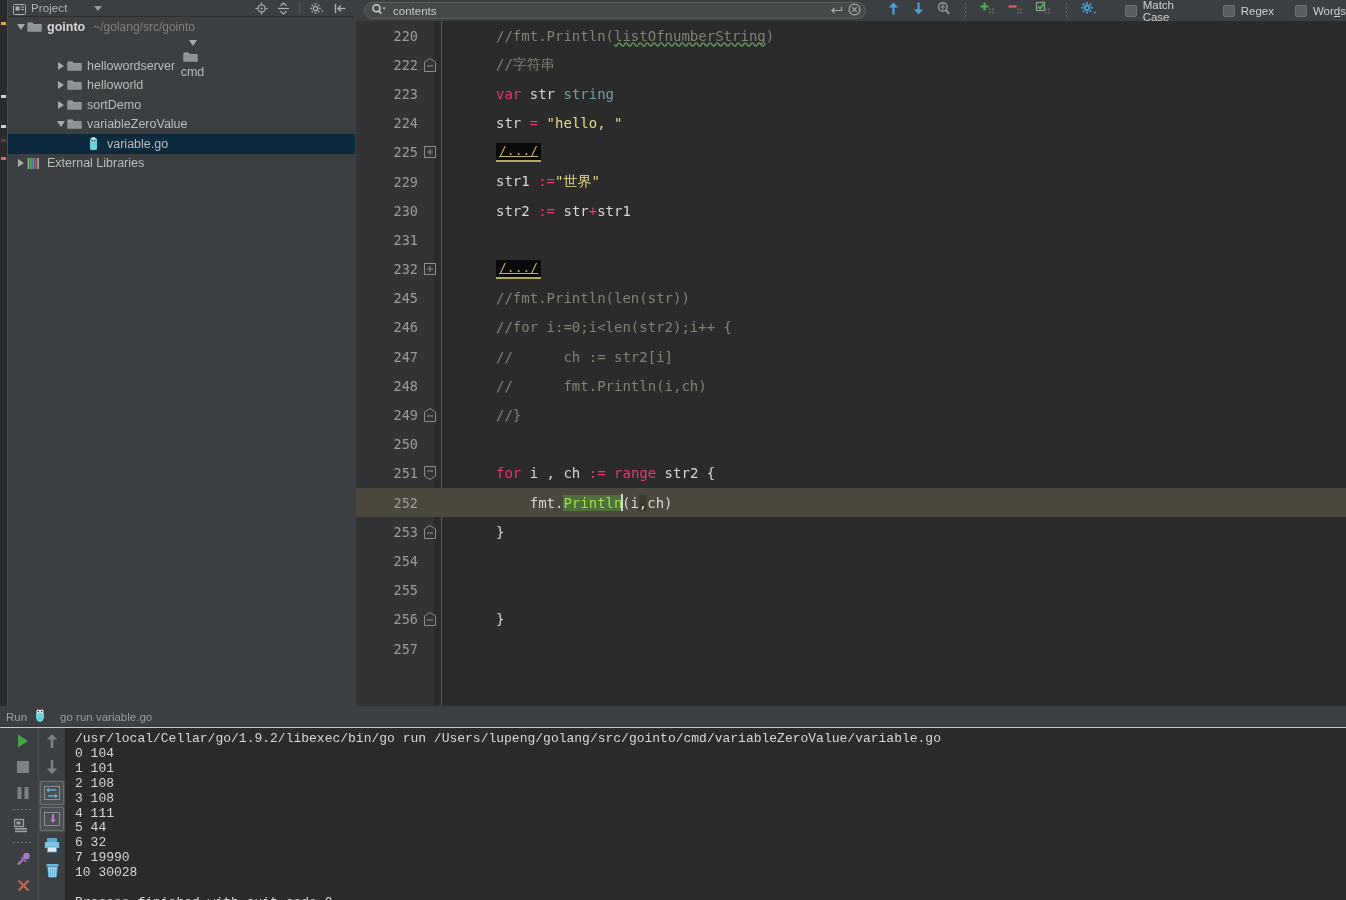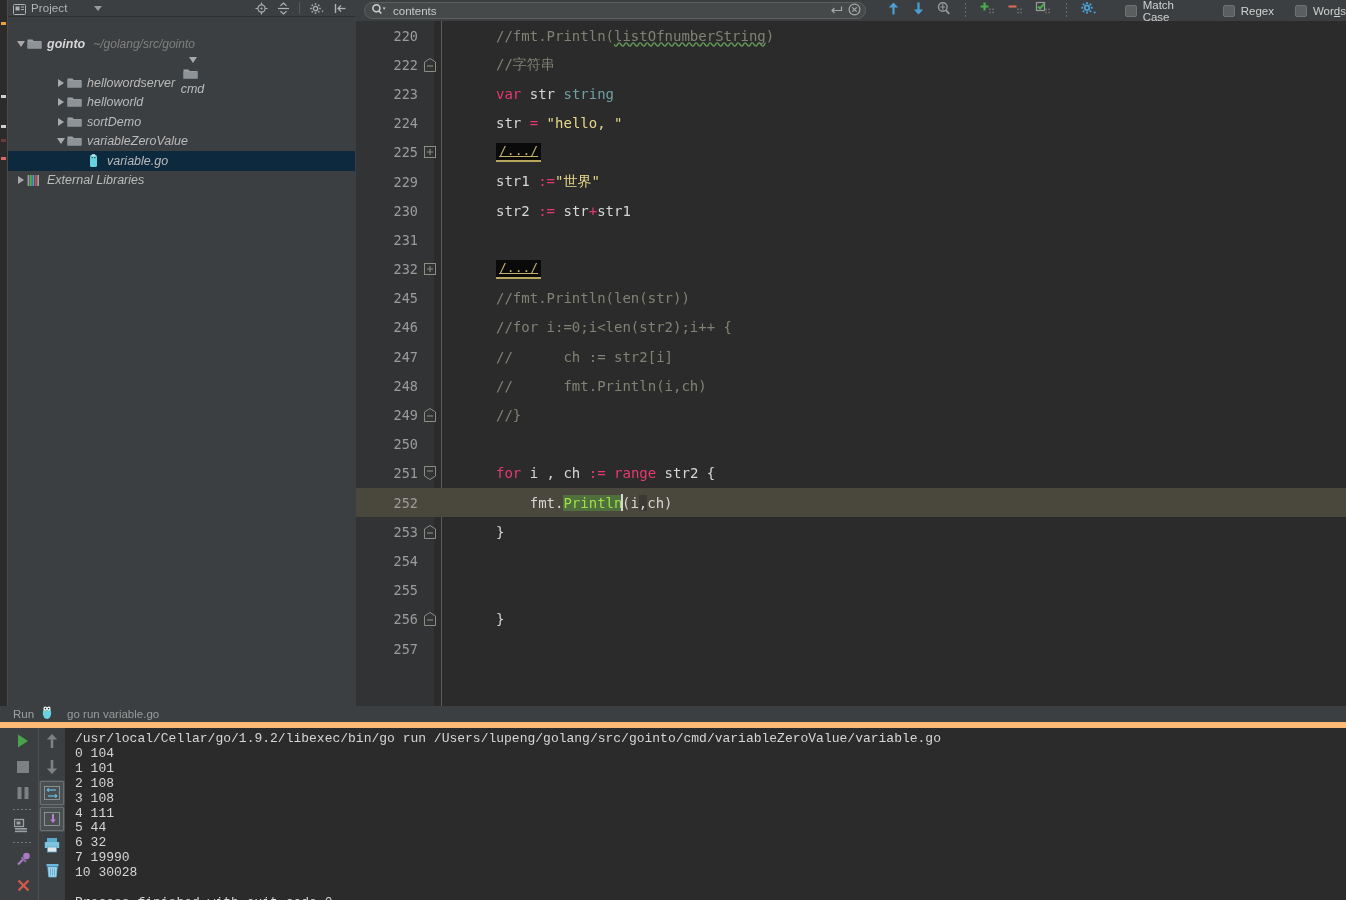--- a/index.html
+++ b/index.html
@@ -32,22 +32,22 @@
     width: 0; height: 0; margin-left: 26px;
     border-left: 4.5px solid transparent; border-right: 4.5px solid transparent;
     border-top: 5px solid #9a9a9a;
   }
   .proj-header .ph-right { margin-left: auto; display: flex; align-items: center; gap: 9px; padding-right: 3px;}
   .proj-header .ph-right svg { display: block; }
   .vdiv { width: 1px; height: 12px; background: #5a5a5a; }
 
   
   .proj-tree {
-    position: absolute; left: 8px; top: 34px; width: 347px; height: 689px;
-    background: #3c3f41; overflow: hidden; font-style: italic;
+    position: absolute; left: 8px; top: 17px; width: 347px; height: 689px;
+    background: #3c3f41; overflow: hidden;
   }
   .tree-row {
     height: 19.5px; display: flex; align-items: center;
     font-size: 12.5px; color: #bbbbbb; white-space: nowrap;
     padding-right: 4px;
   }
   .tree-row.selected { background: #0d293e; }
   .tw { width: 13px; flex: 0 0 13px; display: flex; align-items: center; justify-content: center; }
   .arrow-r { width: 0; height: 0; border-top: 4.5px solid transparent; border-bottom: 4.5px solid transparent; border-left: 6px solid #a9a9a9; }
   .arrow-d { width: 0; height: 0; border-left: 4.5px solid transparent; border-right: 4.5px solid transparent; border-top: 6px solid #a9a9a9; }
@@ -140,22 +140,22 @@
     text-decoration: underline; line-height: 16px;
   }
 
   
   .run-panel {
     position: absolute; left: 0; top: 706px; width: 1346px; height: 194px;
     background: #3c3f41;
   }
   .run-head {
     position: absolute; left: 0; top: 0; width: 1346px; height: 22px;
-    background: #3c3f41; display: flex; align-items: center; padding-left: 13px;
-    border-bottom: 6px solid #fdba74;
+    background: #3c3f41; display: flex; align-items: center; padding-left: 6px;
+    border-bottom: 1px solid #fdba74;
   }
   .run-head .rh-label { font-size: 11.5px; color: #a0a0a0; margin-right: 6px; }
   .run-head .rh-cfg { font-size: 11.5px; color: #9a9a9a; margin-left: 13px; }
   .run-side {
     position: absolute; left: 8px; top: 22px; width: 30px; height: 172px;
     background: #3c3f41;
   }
   .run-side2 {
     position: absolute; left: 38px; top: 22px; width: 27px; height: 172px;
     background: #3c3f41; border-left: 1px solid #4d4d4d;

